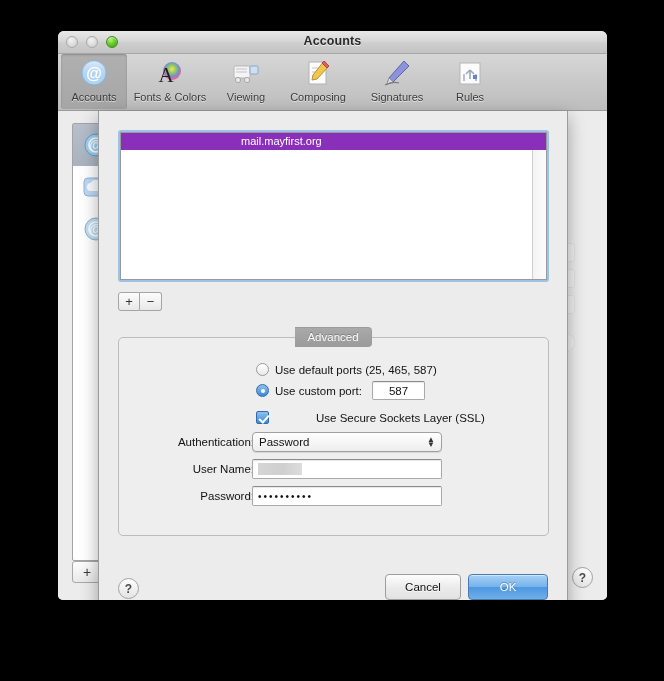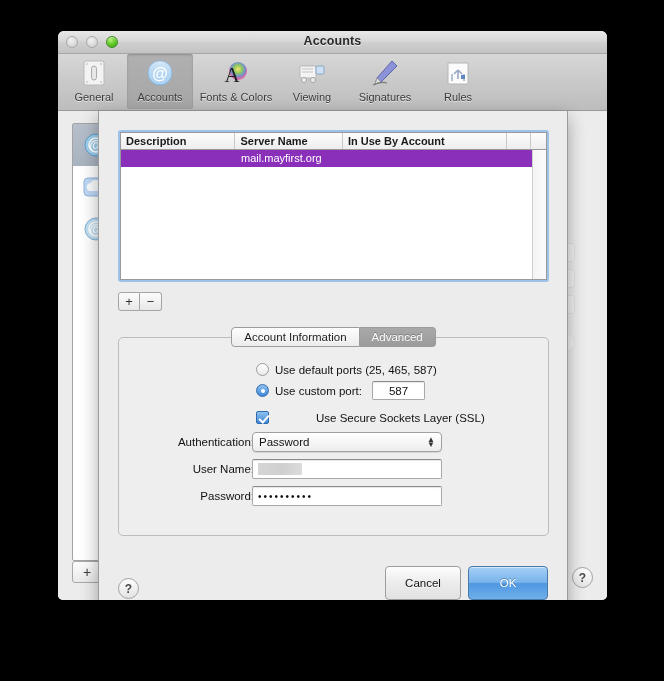--- a/index.html
+++ b/index.html
@@ -448,21 +448,21 @@
     display: flex;
     align-items: center;
     justify-content: center;
     font-size: 12px;
     font-weight: bold;
     color: #4a4a4a;
   }
   .pushbtn {
     position: absolute;
     bottom: 16px;
-    height: 34px;
+    height: 26px;
     border-radius: 4px;
     box-sizing: border-box;
     display: flex;
     align-items: center;
     justify-content: center;
     font-size: 11.5px;
   }
   #cancel-btn {
     right: 106px;
     width: 76px;
@@ -493,33 +493,20 @@
       <div class="traffic-lights">
         <div class="tl disabled"></div>
         <div class="tl disabled"></div>
         <div class="tl green"></div>
       </div>
       <div id="window-title">Accounts</div>
     </div>
 
     <div id="toolbar">
 
-      <div class="tb-item">
-        <div class="tb-icon">
-          <svg width="30" height="30" viewBox="0 0 30 30">
-            <rect x="5" y="3" width="20" height="24" rx="2" fill="#f3f3f3" stroke="#b9b9b9"></rect>
-            <rect x="12.5" y="8" width="5" height="14" rx="2.5" fill="#e7e7e7" stroke="#a9a9a9"></rect>
-            <circle cx="8" cy="6" r="1" fill="#c9c9c9"></circle>
-              <circle cx="22" cy="6" r="1" fill="#c9c9c9"></circle>
-            <circle cx="8" cy="24" r="1" fill="#c9c9c9"></circle>
-              <circle cx="22" cy="24" r="1" fill="#c9c9c9"></circle>
-          </svg>
-        </div>
-        <div class="tb-label">General</div>
-      </div>
 
       <div class="tb-item selected">
         <div class="tb-icon">
           <svg width="30" height="30" viewBox="0 0 30 30">
             <circle cx="15" cy="15" r="12" fill="#bcdcf6" stroke="#7fb4e0"></circle>
             <circle cx="15" cy="15" r="12" fill="url(#g1)" opacity="0.5"></circle>
             <defs>
                 <linearGradient id="g1" x1="0" y1="0" x2="0" y2="1">
               <stop offset="0" stop-color="#ffffff" stop-opacity="0.9"></stop>
               <stop offset="1" stop-color="#4f93cf" stop-opacity="0.2"></stop>
@@ -558,20 +545,33 @@
             <rect x="20" y="8" width="8" height="8" rx="1" fill="#cfe0f2" stroke="#88a8c8"></rect>
             <circle cx="8" cy="22" r="2.6" fill="#e9e9e9" stroke="#a8a8a8"></circle>
             <circle cx="17" cy="22" r="2.6" fill="#e9e9e9" stroke="#a8a8a8"></circle>
             <line x1="6" y1="11" x2="17" y2="11" stroke="#c3c3c3"></line>
             <line x1="6" y1="14" x2="17" y2="14" stroke="#c3c3c3"></line>
           </svg>
         </div>
         <div class="tb-label">Viewing</div>
       </div>
 
+      <div class="tb-item" style="width:78px">
+        <div class="tb-icon">
+          <svg width="30" height="30" viewBox="0 0 30 30">
+            <rect x="6" y="4" width="17" height="22" fill="#fcfcfc" stroke="#b2b2b2"></rect>
+            <line x1="9" y1="10" x2="19" y2="10" stroke="#c9c9c9"></line>
+            <line x1="9" y1="14" x2="19" y2="14" stroke="#c9c9c9"></line>
+            <line x1="9" y1="18" x2="16" y2="18" stroke="#c9c9c9"></line>
+            <path d="M21 3 L26 8 L14 21 L9 22 L10 17 Z" fill="#f0c64e" stroke="#b9913a"></path>
+            <path d="M21 3 L26 8 L24 10 L19 5 Z" fill="#e06060" stroke="#b04646"></path>
+          </svg>
+        </div>
+        <div class="tb-label">Composing</div>
+      </div>
 
       <div class="tb-item" style="width:80px">
         <div class="tb-icon">
           <svg width="30" height="30" viewBox="0 0 30 30">
             <path d="M22 3 L27 8 L11 24 L5 26 L7 20 Z" fill="#8d93d8" stroke="#5e64ab"></path>
             <path d="M5 26 L7 20 L11 24 Z" fill="#dedede" stroke="#9a9a9a"></path>
             <path d="M3 27 q8 -4 14 -2" fill="none" stroke="#7a7a7a" stroke-width="1.2"></path>
           </svg>
         </div>
         <div class="tb-label">Signatures</div>
@@ -645,48 +645,40 @@
 
       <div id="main-help-btn">?</div>
 
     </div>
 
     <div id="sheet">
 
       <div id="smtp-table-wrap">
         <div id="smtp-table">
 
-          <div id="thead">
-            <div class="th" style="width:115px">Description</div>
-            <div class="th" style="width:108px">Server Name</div>
-            <div class="th" style="width:165px">In Use By Account</div>
-            <div class="th" style="width:24px"></div>
-            <div class="th" style="width:15px"></div>
-          </div>
 
           <div id="tbody">
             <div class="trow selected">
               <div class="td" style="width:115px"></div>
               <div class="td" style="width:108px">mail.mayfirst.org</div>
             </div>
           </div>
 
           <div id="table-scrollbar"></div>
         </div>
       </div>
 
       <div id="sheet-segbar">
         <div class="sheet-seg first">+</div>
         <div class="sheet-seg last">−</div>
       </div>
 
       <div id="tabview">
 
         <div id="tabstrip">
-          <div class="tab first">Account Information</div>
           <div class="tab last active">Advanced</div>
         </div>
 
         <div id="tabpanel">
 
           <div class="row" style="left:137px; top:25px;">
             <span class="radio"></span>
             <span class="ctl-label">Use default ports (25, 465, 587)</span>
           </div>
 

